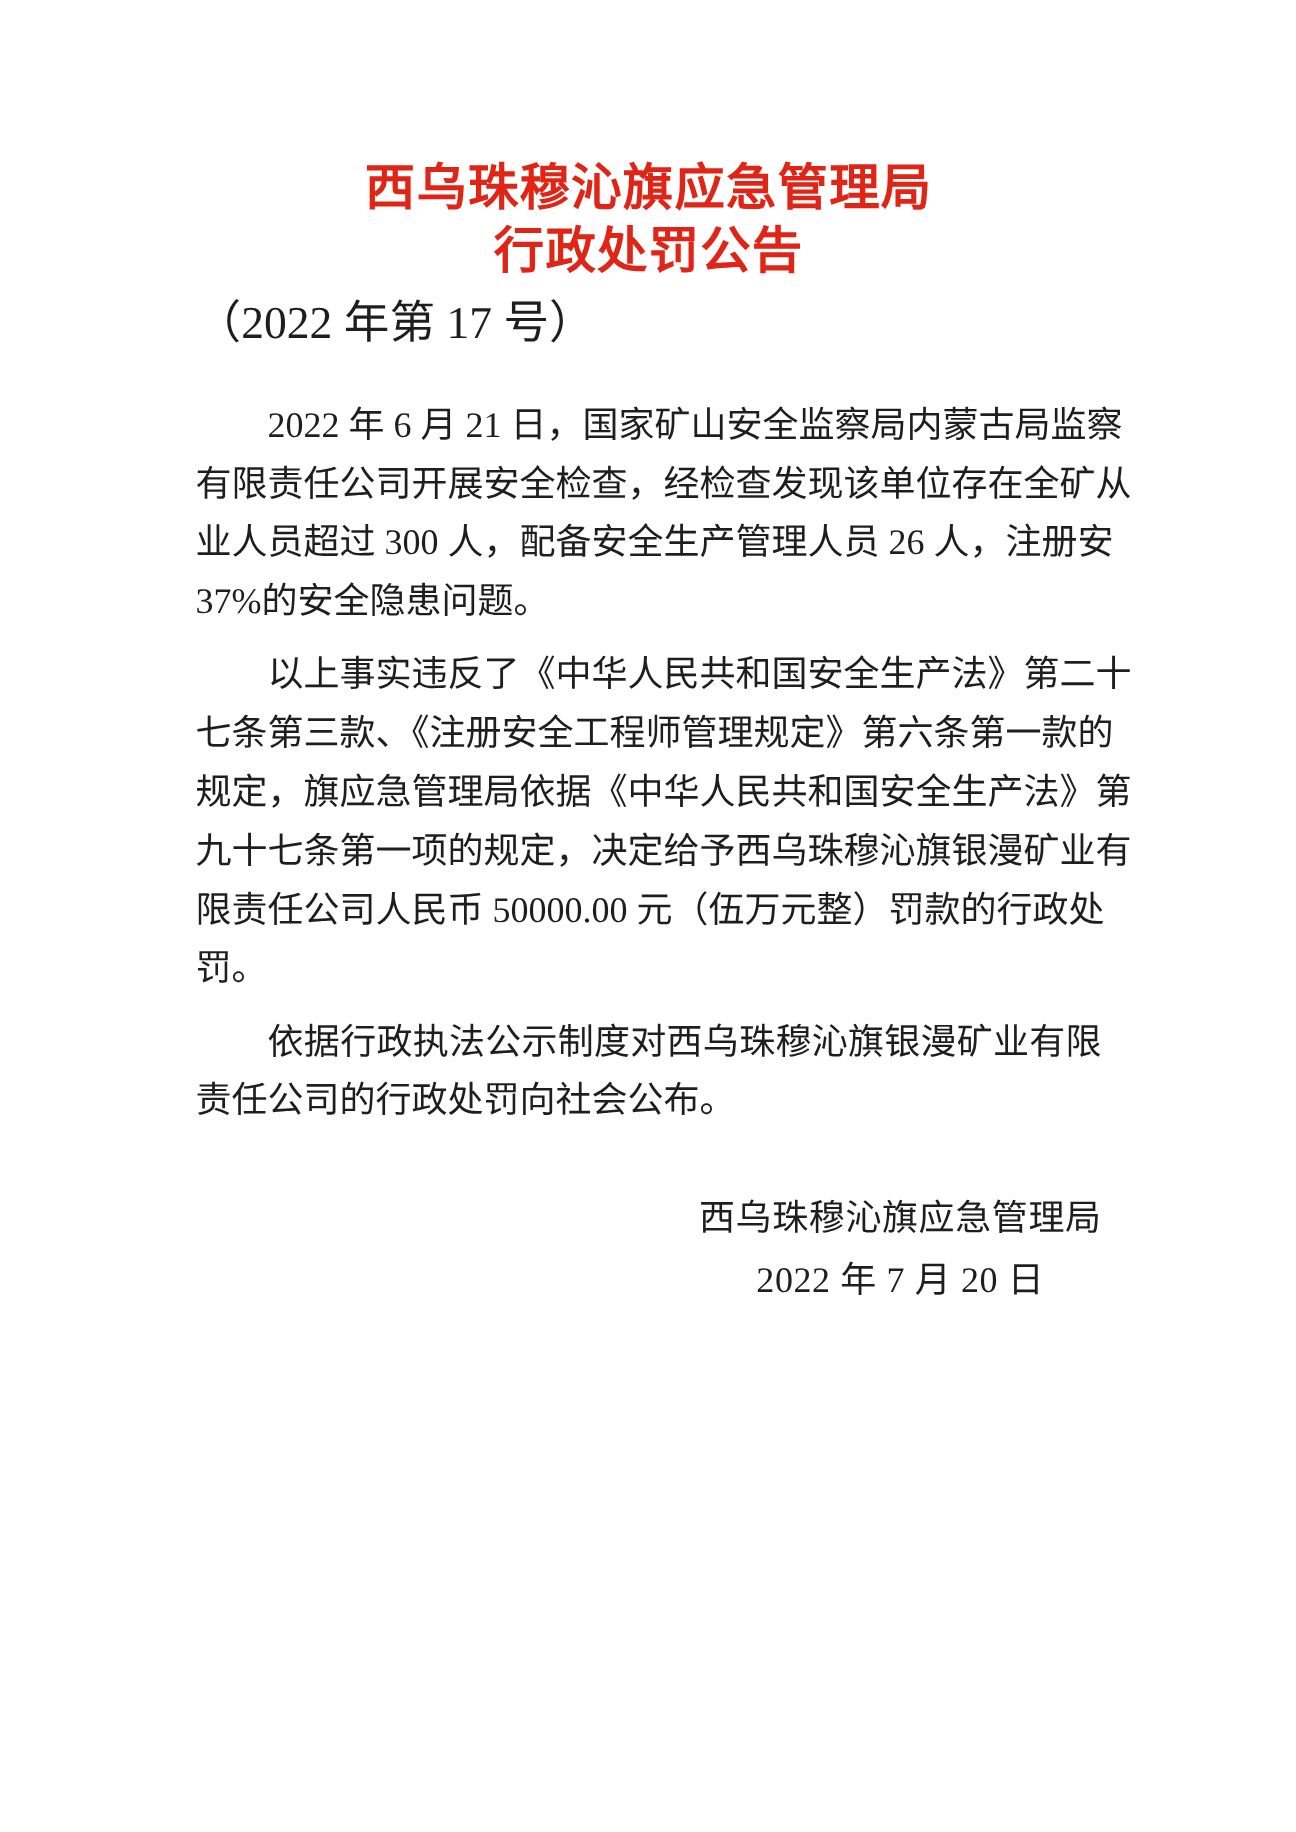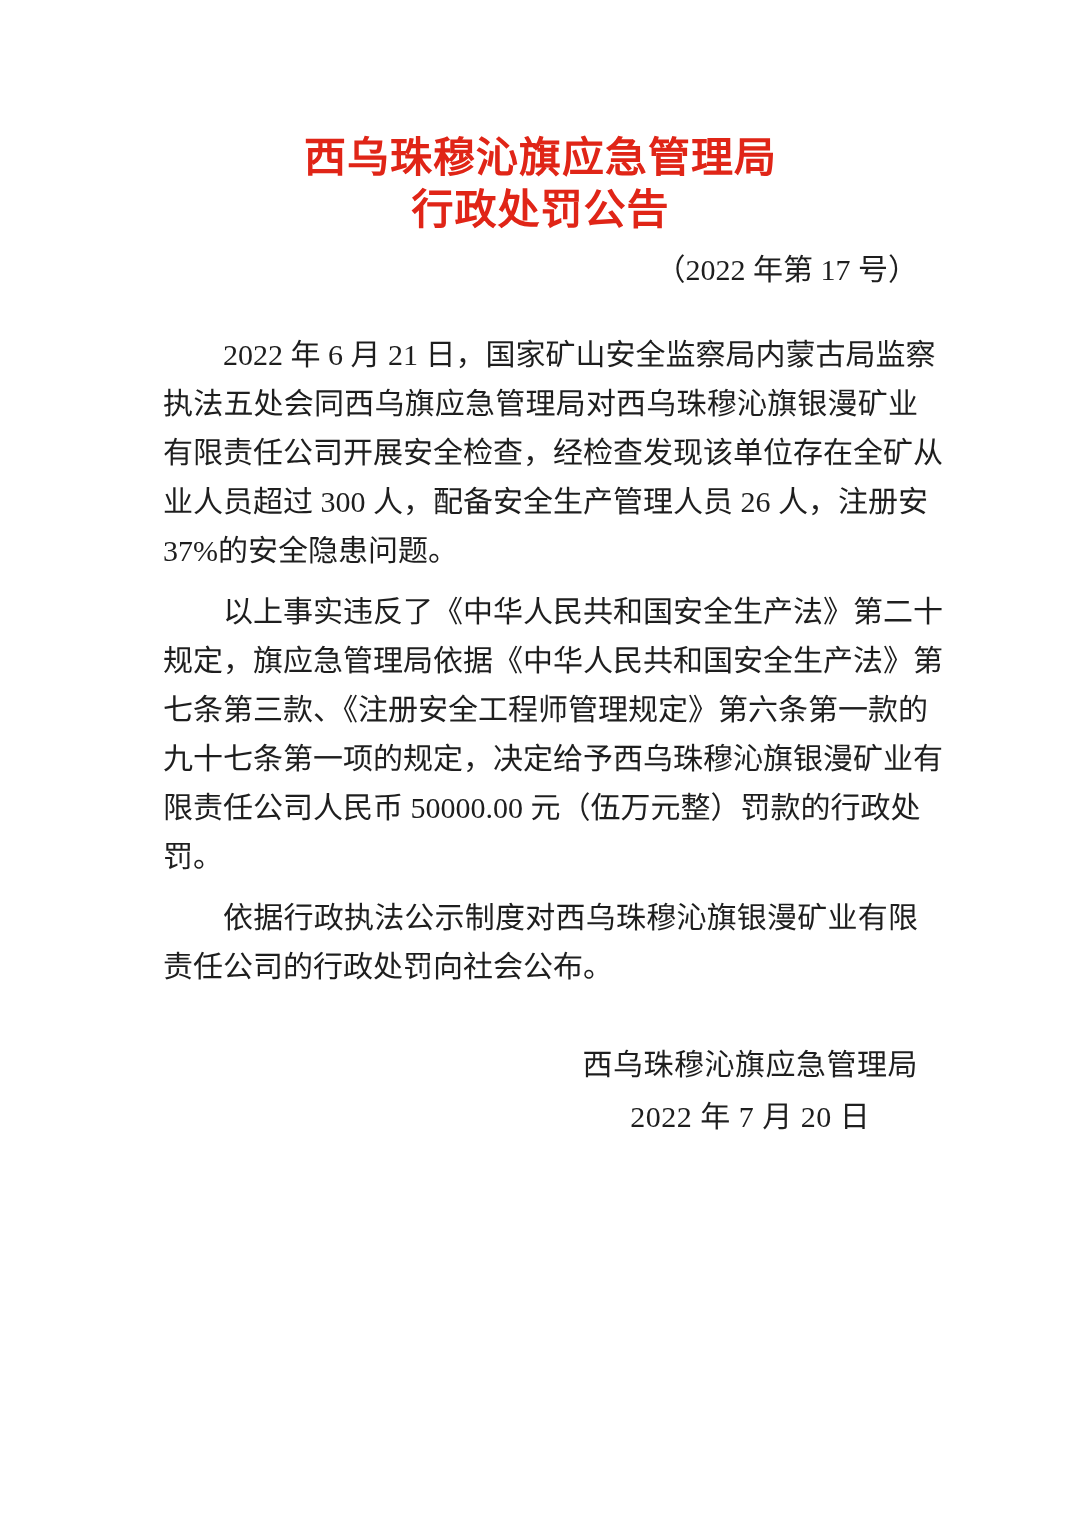--- a/index.html
+++ b/index.html
@@ -24,23 +24,23 @@
   .title-line {
     font-size: 42px;
     line-height: 52px;
     font-weight: bold;
     text-align: center;
     color: var(--title-red);
     letter-spacing: 1px;
   }
   .doc-number {
     margin-top: 14px;
-    font-size: 30px;
+    font-size: 38px;
     line-height: 40px;
-    text-align: right;
+    text-align: left;
     color: var(--body-text);
   }
   .doc-body {
     margin-top: 40px;
     font-size: 30px;
     color: var(--body-text);
   }
   .para + .para { margin-top: 12px; }
   .bline {
     line-height: 49px;
@@ -69,30 +69,29 @@
 
     <h1 class="title-line">西乌珠穆沁旗应急管理局</h1>
     <h1 class="title-line">行政处罚公告</h1>
 
     <div class="doc-number">（2022 年第 17 号）</div>
 
     <div class="doc-body">
 
       <div class="para">
         <div class="bline indent">2022 年 6 月 21 日，国家矿山安全监察局内蒙古局监察</div>
-        <div class="bline">执法五处会同西乌旗应急管理局对西乌珠穆沁旗银漫矿业</div>
         <div class="bline">有限责任公司开展安全检查，经检查发现该单位存在全矿从</div>
         <div class="bline">业人员超过 300 人，配备安全生产管理人员 26 人，注册安</div>
         <div class="bline short">37%的安全隐患问题。</div>
       </div>
 
       <div class="para">
         <div class="bline indent">以上事实违反了《中华人民共和国安全生产法》第二十</div>
+        <div class="bline">七条第三款、《注册安全工程师管理规定》第六条第一款的</div>
         <div class="bline">规定，旗应急管理局依据《中华人民共和国安全生产法》第</div>
-        <div class="bline">七条第三款、《注册安全工程师管理规定》第六条第一款的</div>
         <div class="bline">九十七条第一项的规定，决定给予西乌珠穆沁旗银漫矿业有</div>
         <div class="bline">限责任公司人民币 50000.00 元（伍万元整）罚款的行政处</div>
         <div class="bline short">罚。</div>
       </div>
 
       <div class="para">
         <div class="bline indent">依据行政执法公示制度对西乌珠穆沁旗银漫矿业有限</div>
         <div class="bline short">责任公司的行政处罚向社会公布。</div>
       </div>
 

